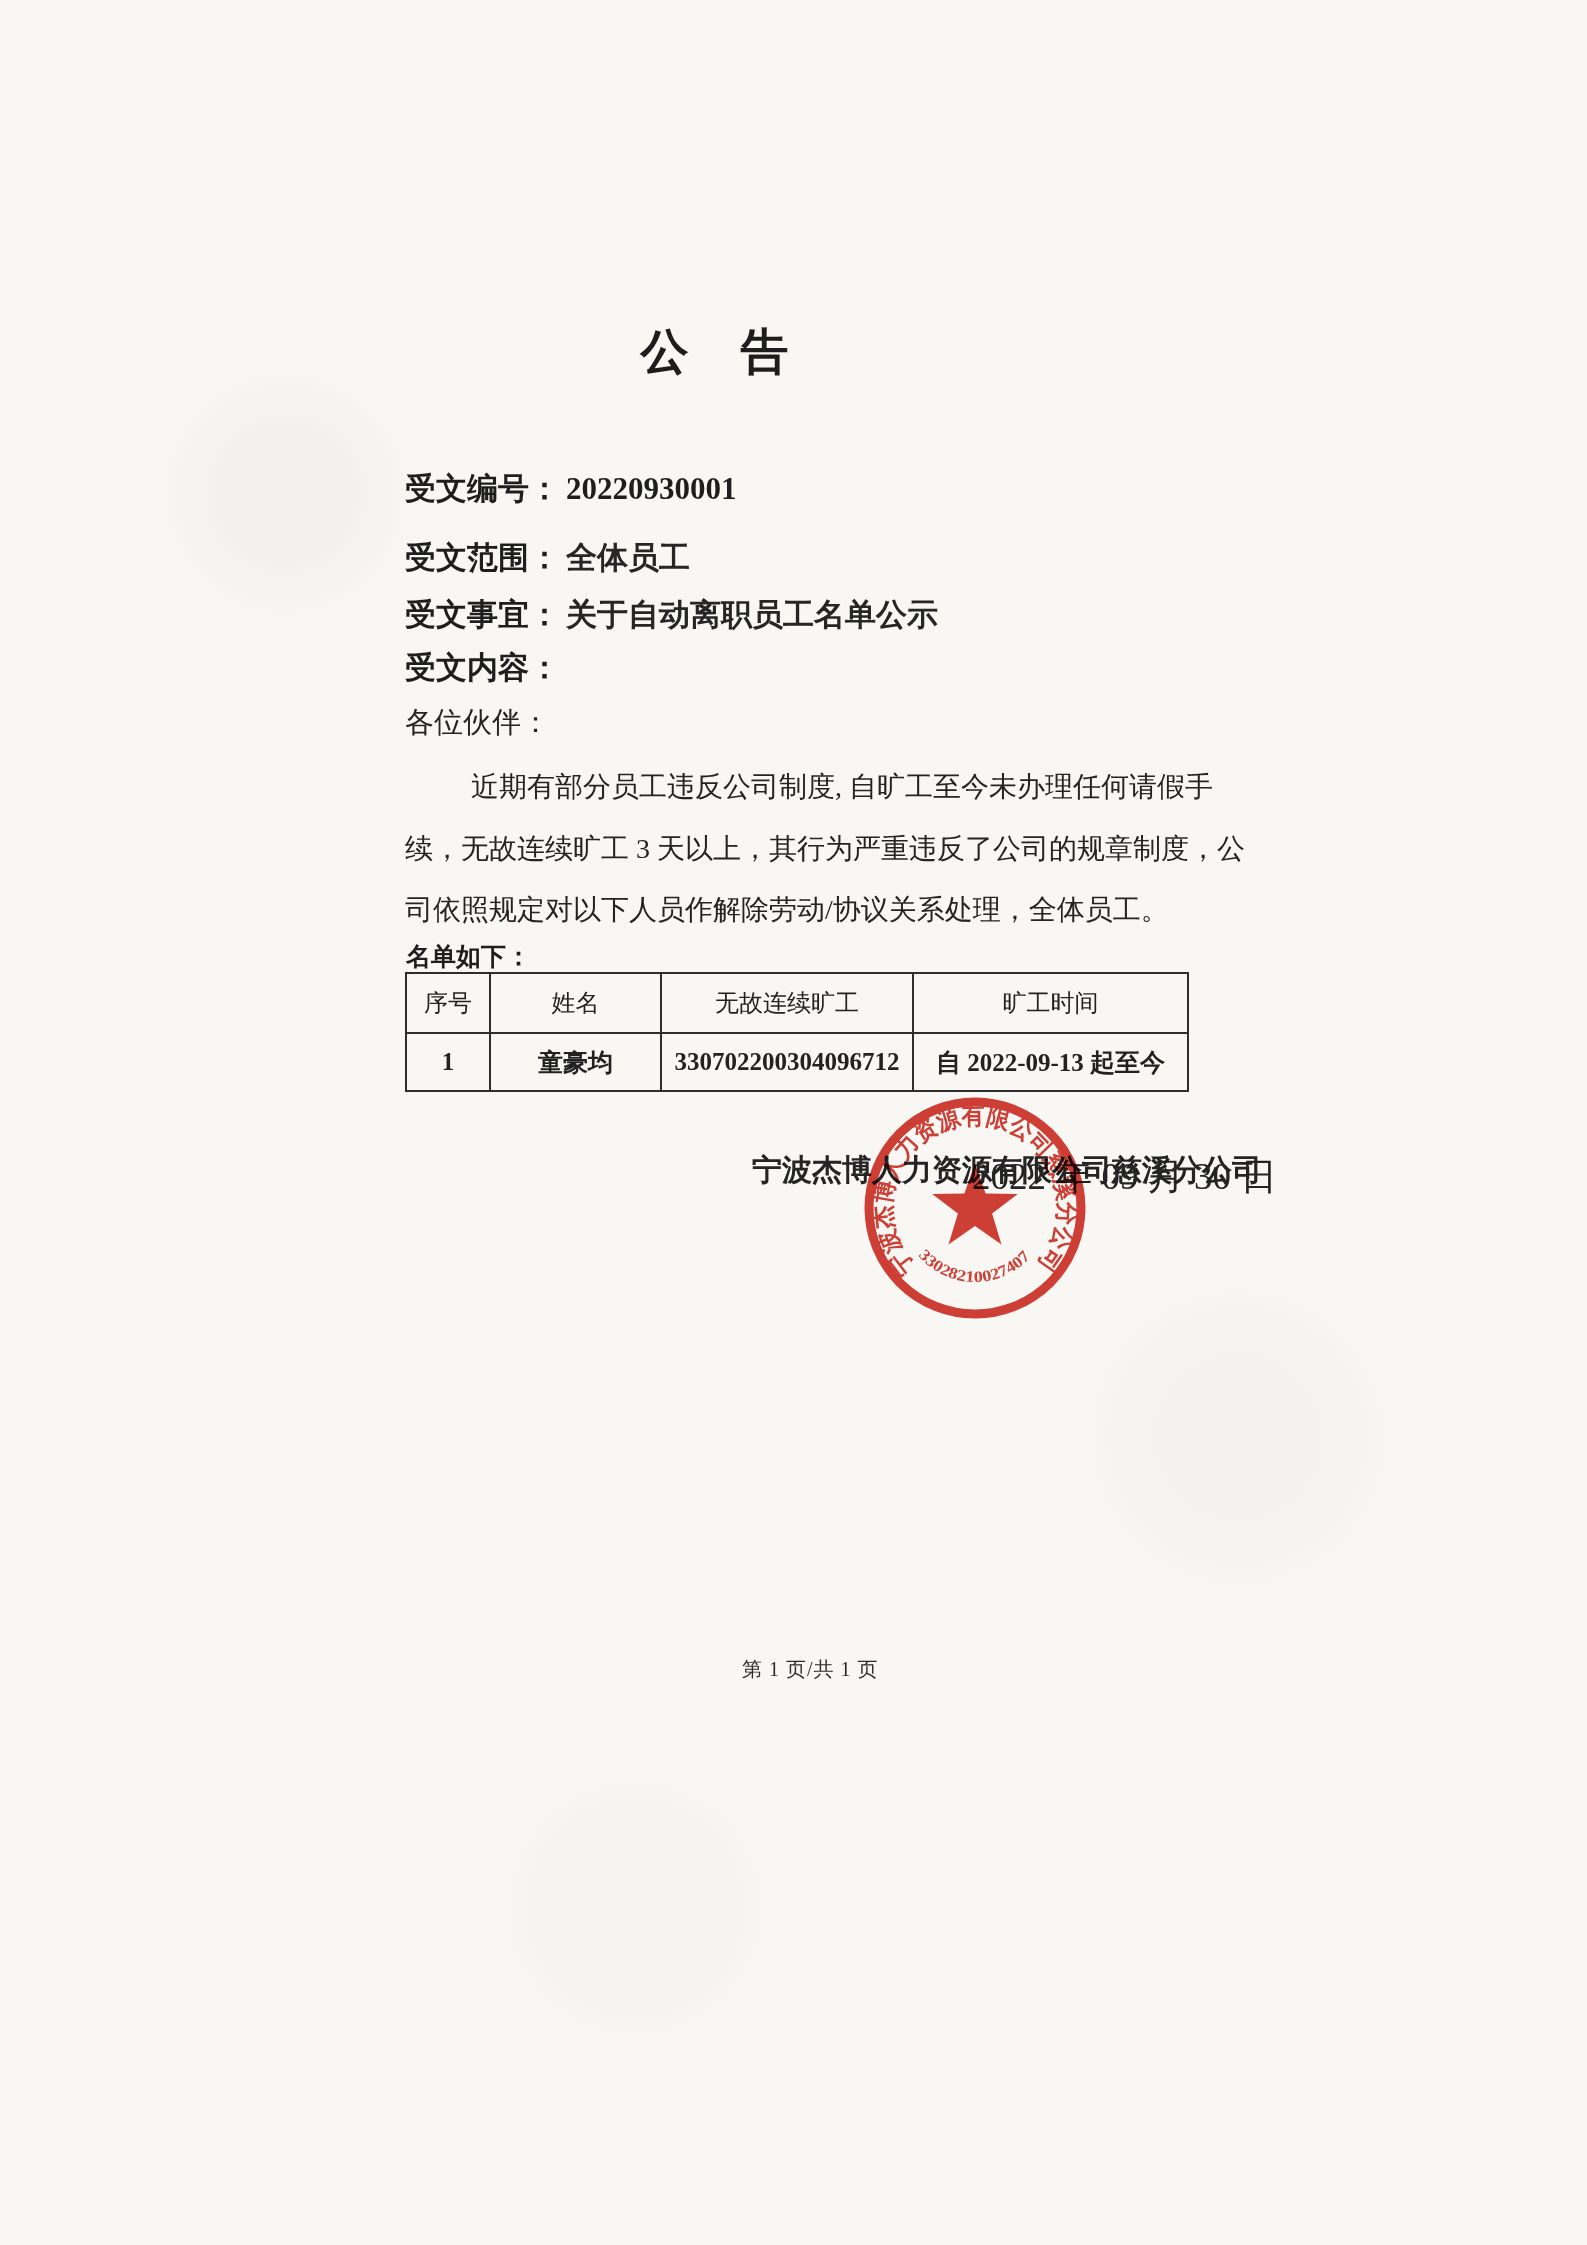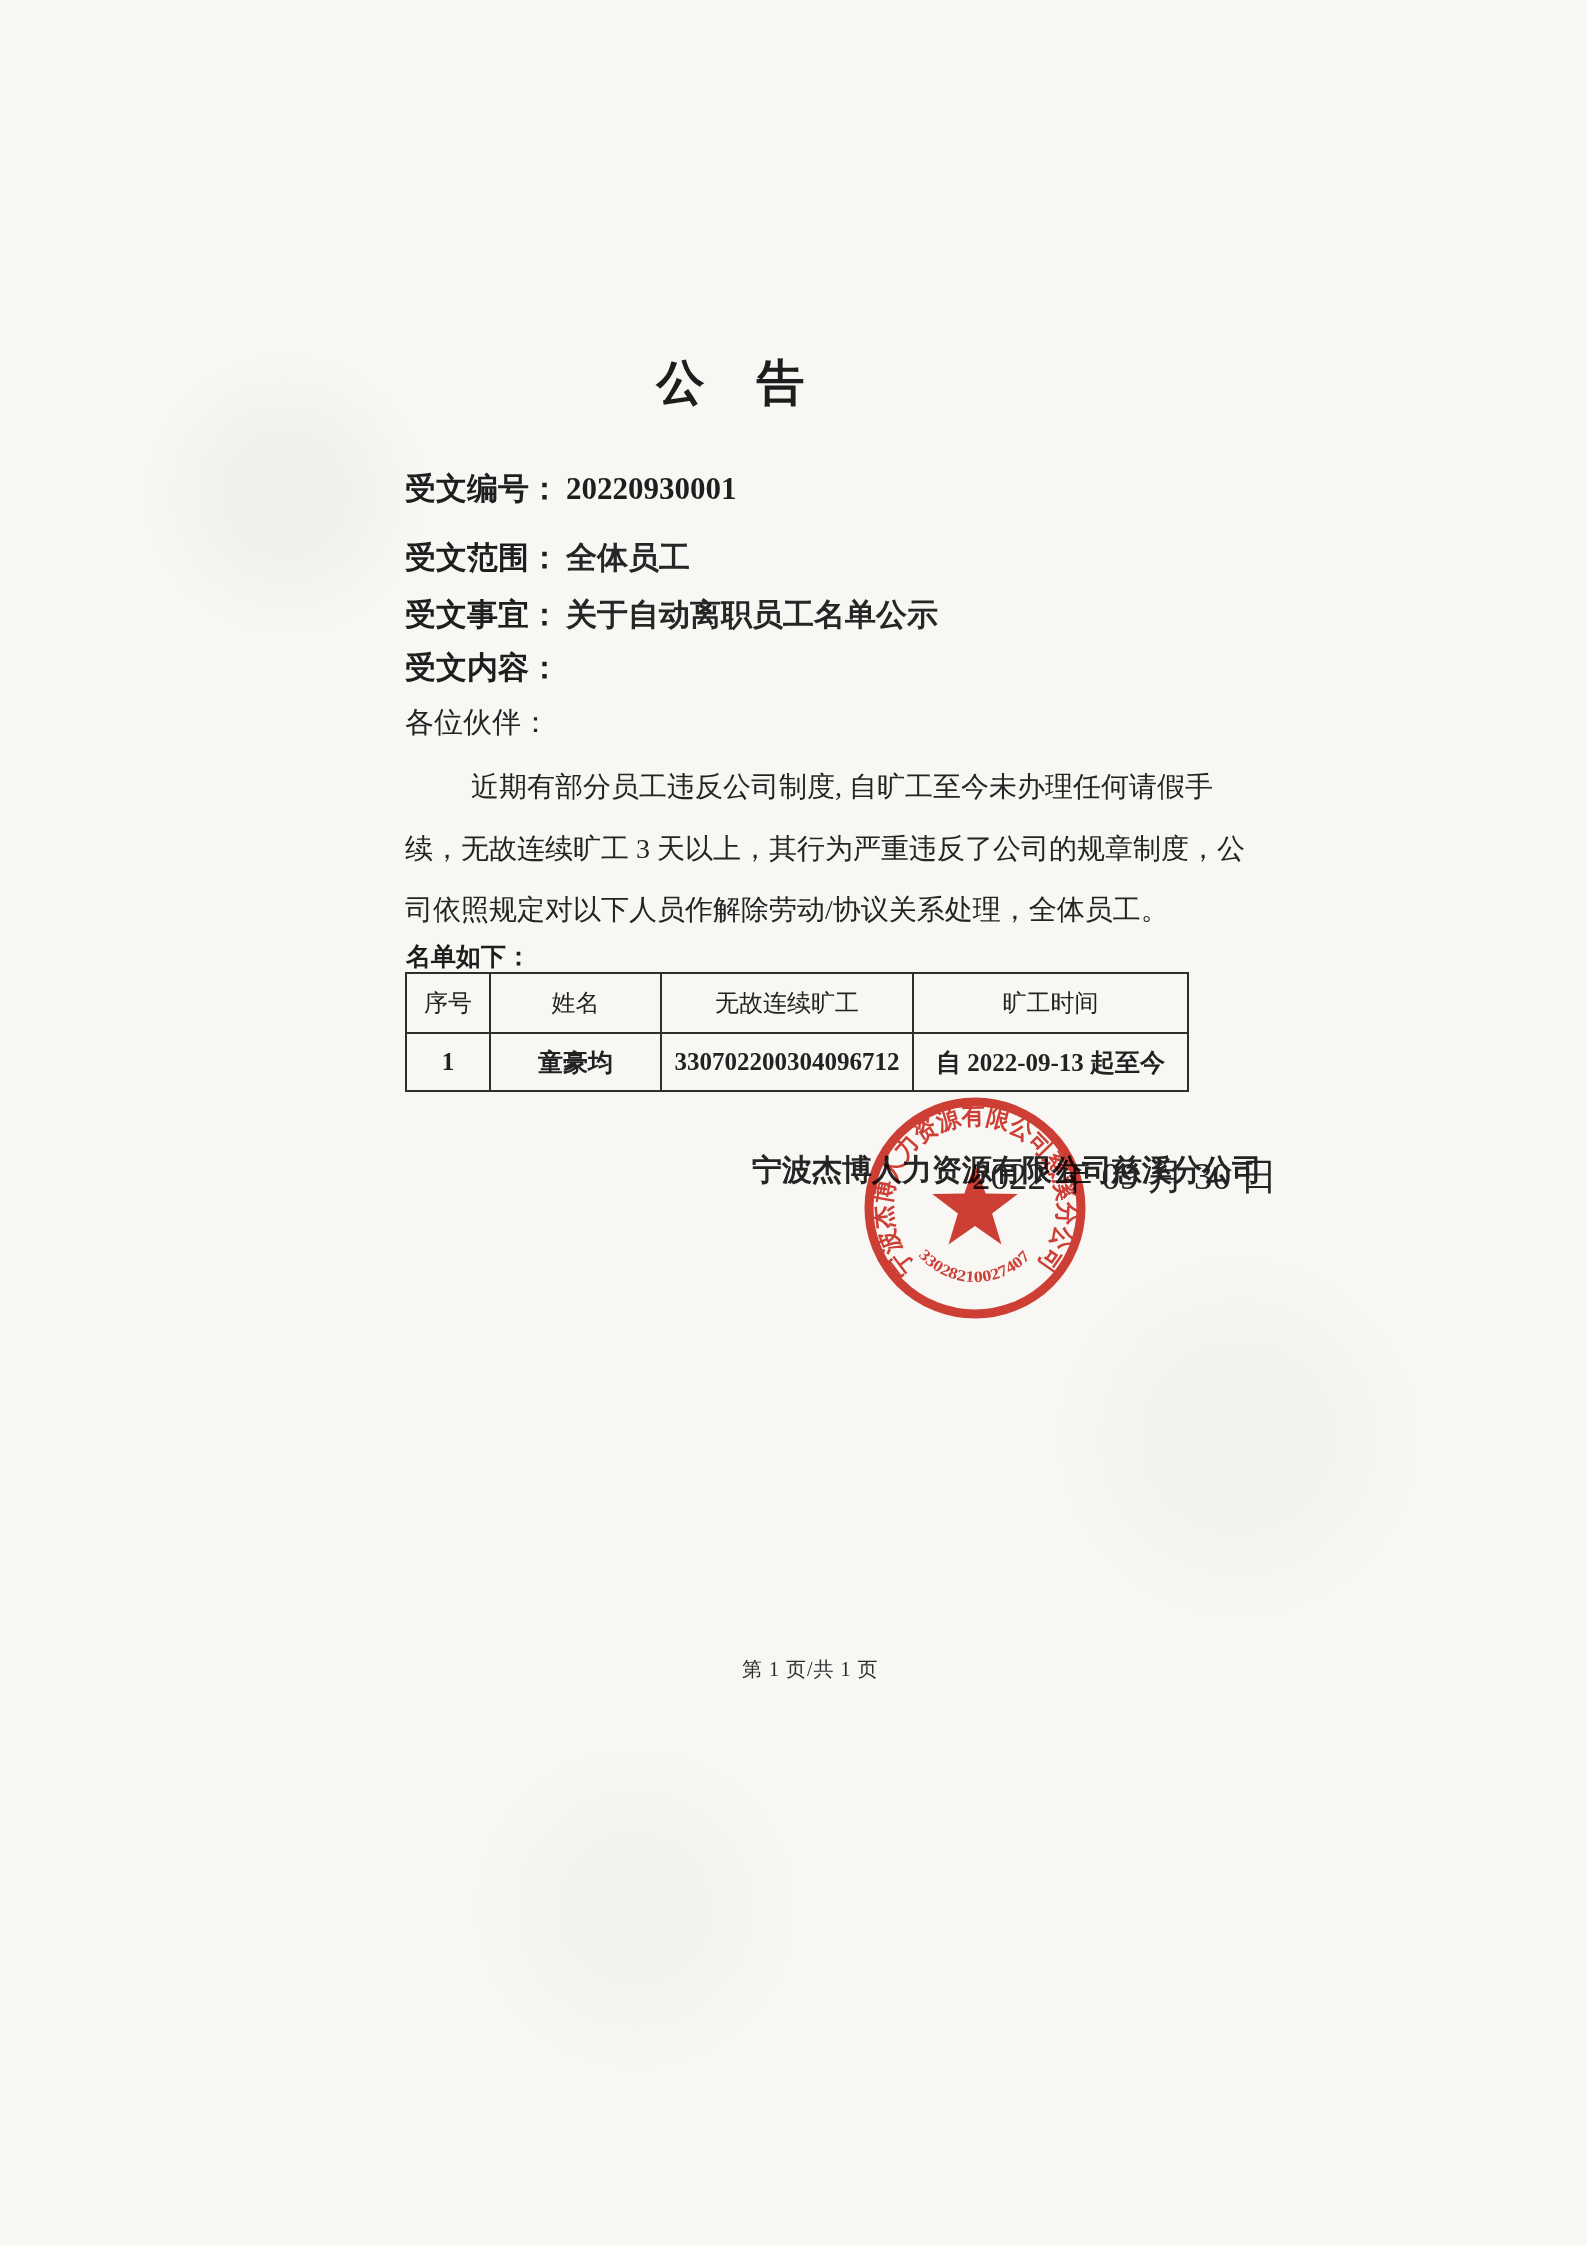--- a/index.html
+++ b/index.html
@@ -11,24 +11,23 @@
   .scan-page{
     position:relative;width:1587px;height:2245px;overflow:hidden;
     background:
       radial-gradient(circle at 18% 22%, rgba(190,185,178,0.10) 0 60px, transparent 140px),
       radial-gradient(circle at 78% 64%, rgba(190,185,178,0.08) 0 80px, transparent 180px),
       radial-gradient(circle at 40% 85%, rgba(190,185,178,0.07) 0 70px, transparent 160px),
       #f8f7f4;
     color:#222;
   }
   .doc-title{
-    position:absolute;top:351px;left:0;width:1431px;
+    position:absolute;top:320px;left:0;width:1431px;
     text-align:center;font-size:48px;font-weight:bold;color:#1d1d1d;
     letter-spacing:2px;
-    margin-left:16px;
   }
   .field-row{position:absolute;left:405px;font-size:31px;white-space:nowrap;}
   .field-row .lbl{font-weight:bold;color:#1e1e1e;}
   .field-row .val{font-weight:bold;color:#1e1e1e;padding-left:6px;}
   .field-row .val.normal{font-weight:bold;color:#262626;}
   .salutation{position:absolute;left:405px;top:703px;font-size:29px;color:#242424;}
   .body-line{position:absolute;left:405px;font-size:28px;color:#242424;white-space:nowrap;}
   .body-line.indent{left:459px;}
   .list-intro{position:absolute;left:406px;top:940px;font-size:25px;font-weight:bold;color:#1e1e1e;}
   table.roster{

